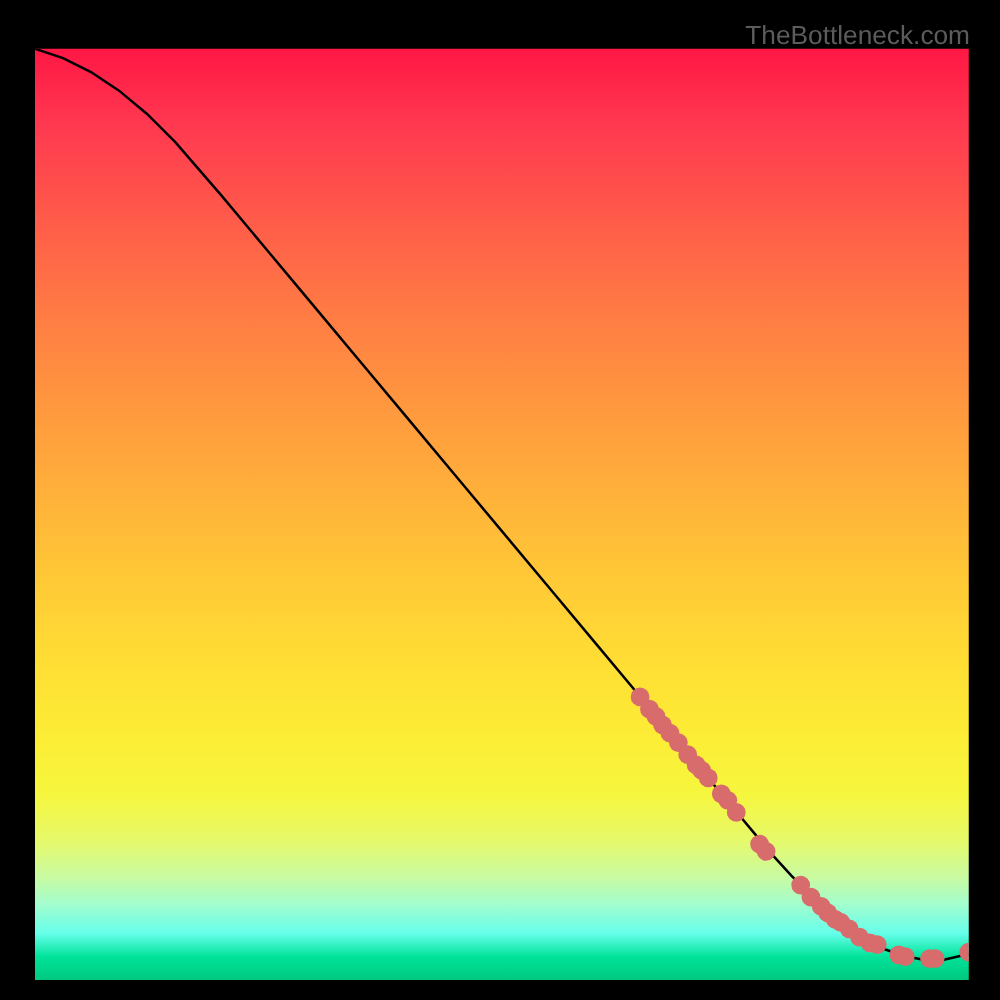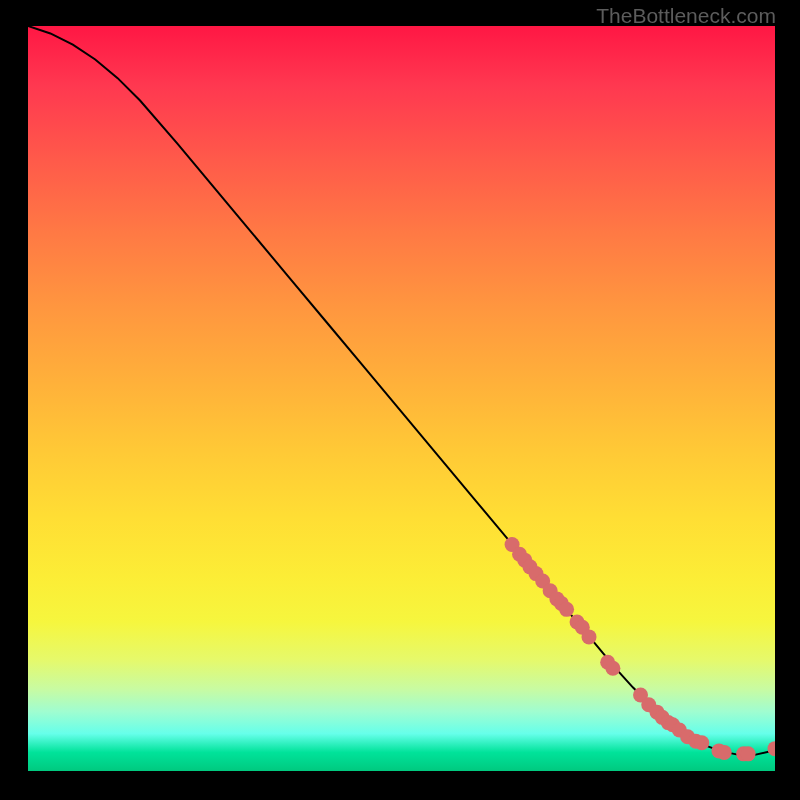--- a/index.html
+++ b/index.html
@@ -8,20 +8,21 @@
     height: 800px;
     background: #000;
     position: relative;
     font-family: Arial, sans-serif;
   }
   .container {
     width: 800px;
     height: 671px;
     position: relative;
     background: #000;
+    margin-top: 13px;
   }
   .plot-area {
     position: absolute;
     left: 28px;
     top: 26px;
     width: 747px;
     height: 745px;
     background: linear-gradient(to bottom,
       #ff1744 0%,
       #ff3850 8%,

